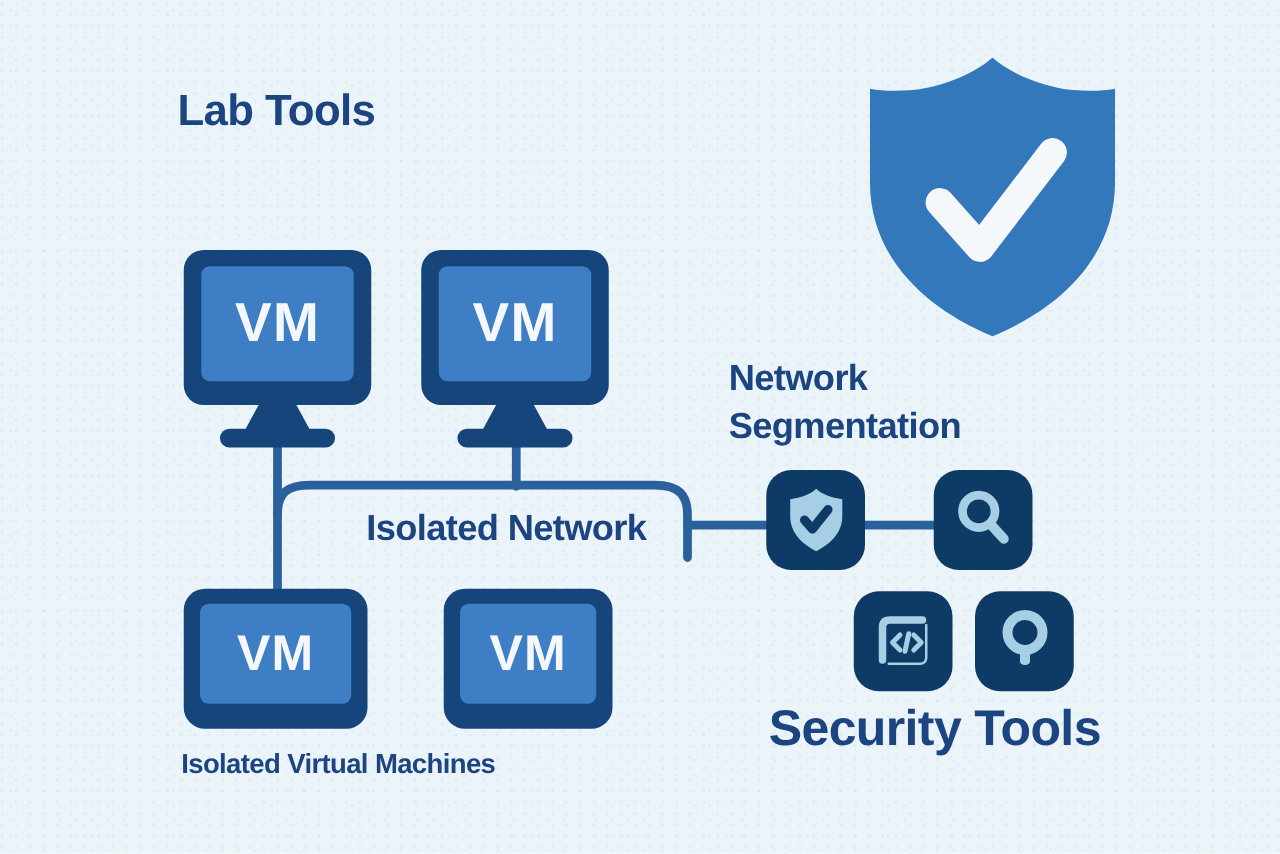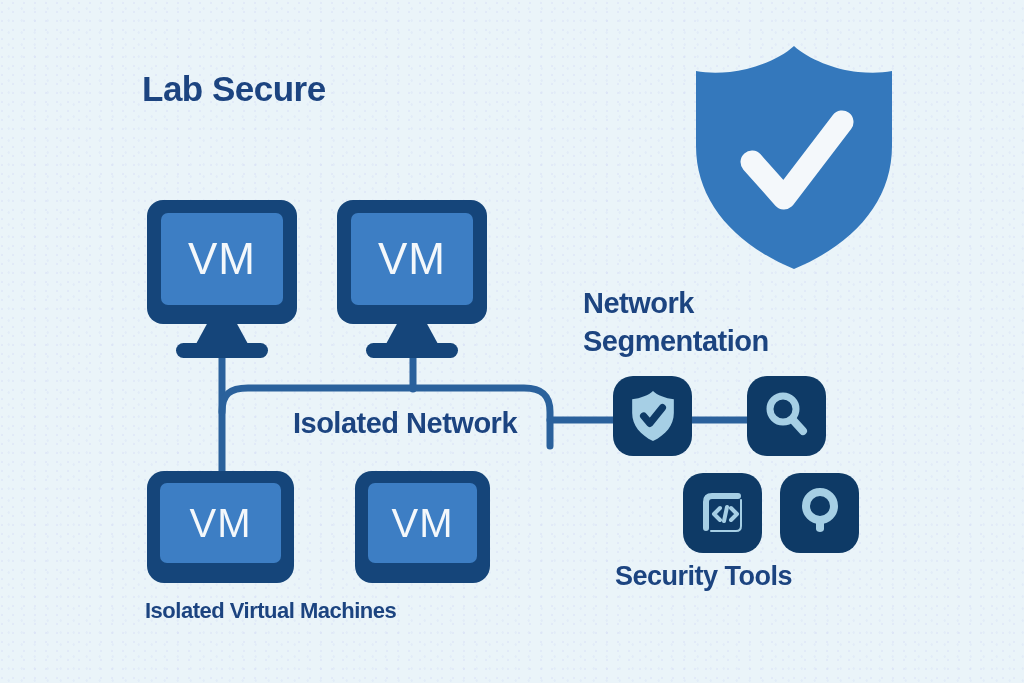--- a/index.html
+++ b/index.html
@@ -41,21 +41,21 @@
     letter-spacing:-0.5px;
   }
   .lbl{
     color:var(--navy-text);
     font-weight:700;
     letter-spacing:-0.5px;
     white-space:nowrap;
   }
   .lbl-isolated-network{left:255px;top:407px;width:300px;text-align:center;font-size:29px;}
   .lbl-network-seg{left:583px;top:284px;font-size:29px;line-height:38px;}
-  .lbl-security-tools{left:615px;top:561px;font-size:27px;text-align:center;}
+  .lbl-security-tools{left:615px;top:561px;font-size:40px;text-align:center;}
   .lbl-isolated-vms{left:145px;top:598px;font-size:22px;}
 
   
   .wires{left:0;top:0;z-index:1;}
   .wire{fill:none;stroke:var(--line-blue);stroke-width:7;stroke-linecap:round;stroke-linejoin:round;}
 
   
   .big-shield{left:692px;top:46px;z-index:2;}
   .big-shield .shield-body{fill:var(--accent-blue);}
   .big-shield .shield-tick{fill:none;stroke:var(--white);stroke-width:23;stroke-linecap:round;stroke-linejoin:round;}
@@ -65,21 +65,21 @@
   .mon-frame{
     position:relative;width:150px;height:124px;
     background:var(--shape-navy);border-radius:16px;
   }
   .mon-screen{
     position:absolute;left:14px;top:13px;right:14px;bottom:19px;
     background:var(--screen-blue);border-radius:7px;
     display:flex;align-items:center;justify-content:center;
   }
   .vm-text{
-    color:var(--white);font-weight:400;font-size:44px;letter-spacing:1px;
+    color:var(--white);font-weight:700;font-size:44px;letter-spacing:1px;
   }
   .mon-stand{
     margin:-1px auto 0;width:52px;height:21px;
     background:var(--shape-navy);
     clip-path:polygon(22% 0,78% 0,100% 100%,0% 100%);
   }
   .mon-base{
     margin:-1px auto 0;width:92px;height:15px;
     background:var(--shape-navy);border-radius:8px;
   }
@@ -113,21 +113,21 @@
 
   <svg class="abs wires" width="1024" height="683" viewBox="0 0 1024 683">
     <path class="wire" d="M222 357 L222 473"></path>
     <path class="wire" d="M413 357 L413 389"></path>
     <path class="wire" d="M222 412 C222 394 230 388 248 388 L524 388 C543 388 550 396 550 412 L550 446"></path>
     <path class="wire" d="M550 420 L616 420"></path>
     <path class="wire" d="M691 420 L747 420"></path>
   </svg>
 
   <div class="abs title">
-    <div>Lab Secure</div>
+    <div>Lab Tools</div>
   </div>
 
   <svg class="abs big-shield" width="204" height="224" viewBox="0 0 204 224">
     <path class="shield-body" d="M102 0 C116 13 144 24 166 26 C178 27 190 27 200 25 L200 100 C200 155 162 198 102 223 C42 198 4 155 4 100 L4 25 C14 27 26 27 38 26 C60 24 88 13 102 0 Z"></path>
     <path class="shield-tick" d="M60 116 L92 152 L150 76"></path>
   </svg>
 
   <div class="abs monitor" style="left:147px;top:200px;">
     <div class="mon-frame">
       <div class="mon-screen">

